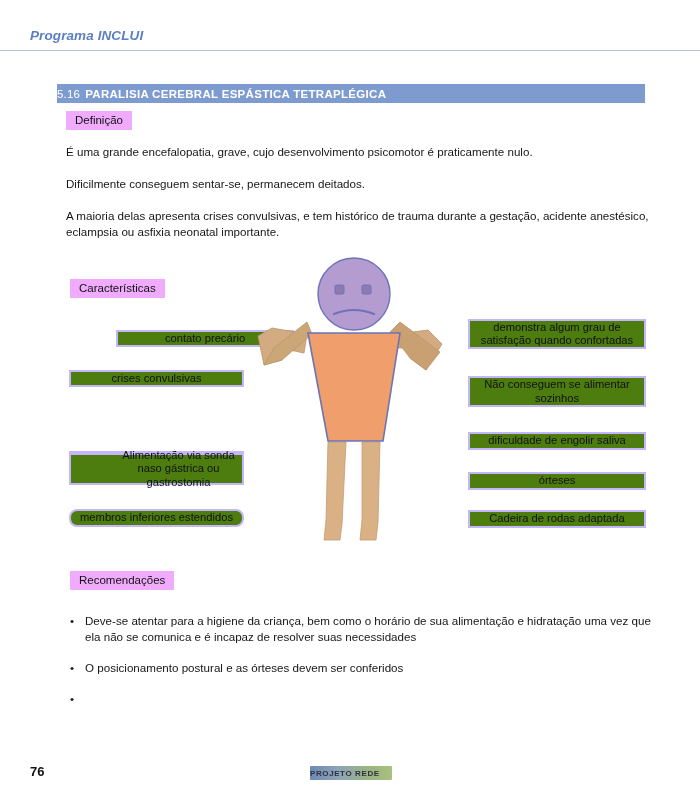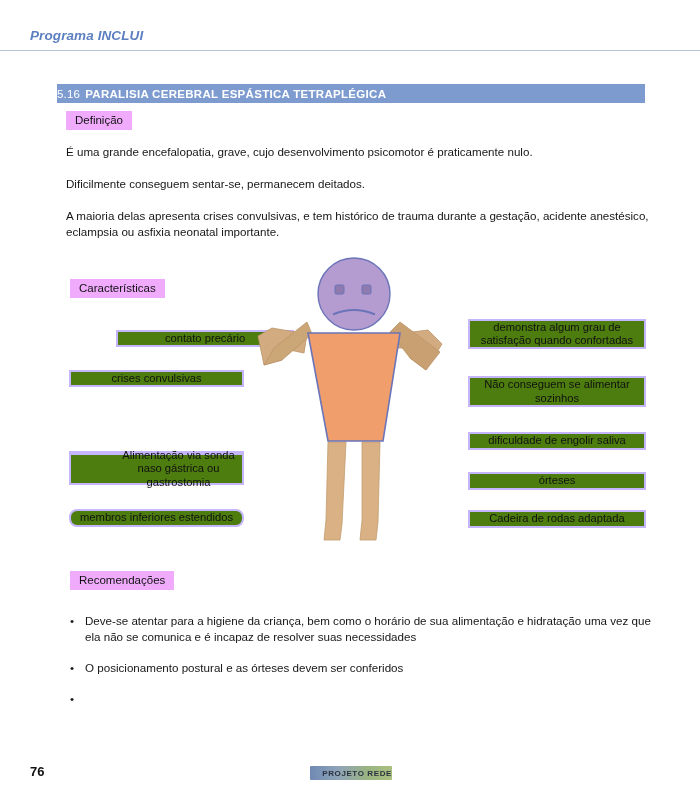--- a/index.html
+++ b/index.html
@@ -171,21 +171,21 @@
   }
   .footer-logo {
     position: absolute;
     left: 310px;
     top: 766px;
     width: 82px;
     height: 14px;
     background: linear-gradient(90deg, #6f89b4 0%, #8fa4b8 35%, #9ab482 70%, #a9c07e 100%);
     display: flex;
     align-items: center;
-    justify-content: flex-end;
+    justify-content: flex-start;
     border-radius: 1px;
   }
   .footer-logo-text {
     font-size: 8px;
     font-weight: bold;
     letter-spacing: 0.6px;
     color: #2c3340;
     font-family: "Liberation Sans", sans-serif;
   }
 </style>

